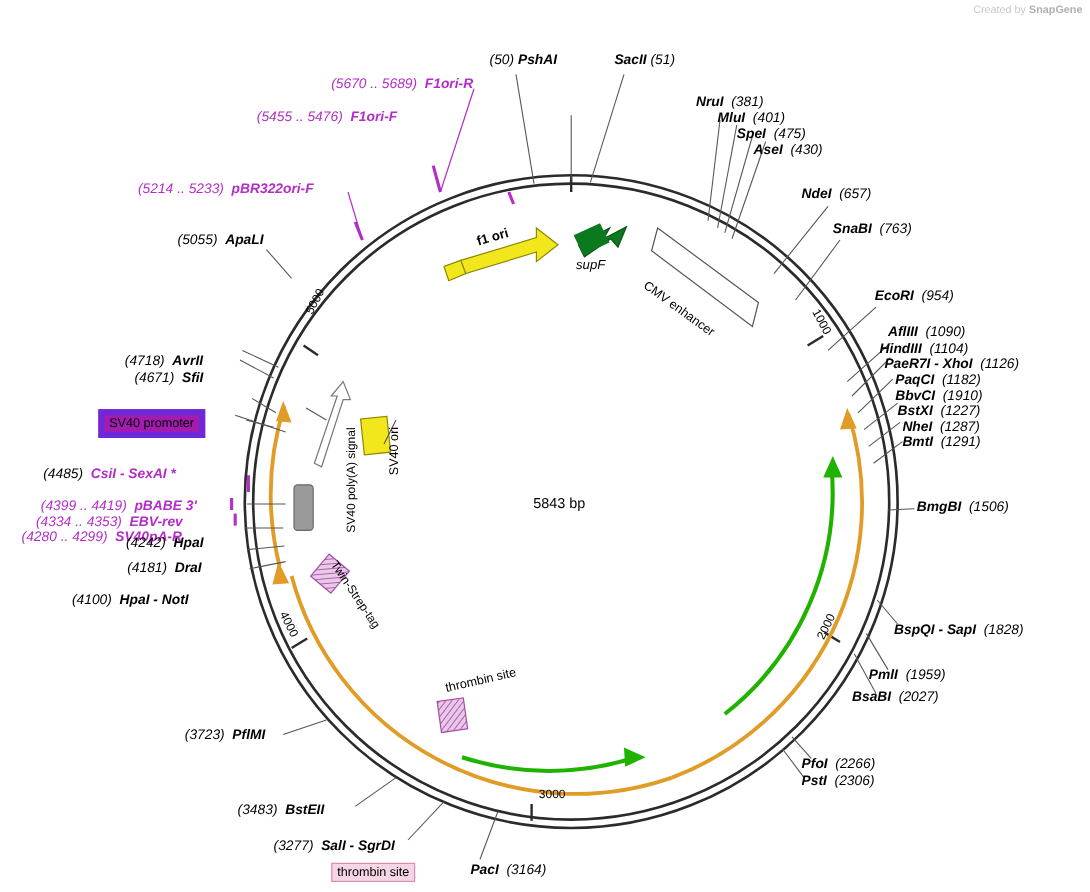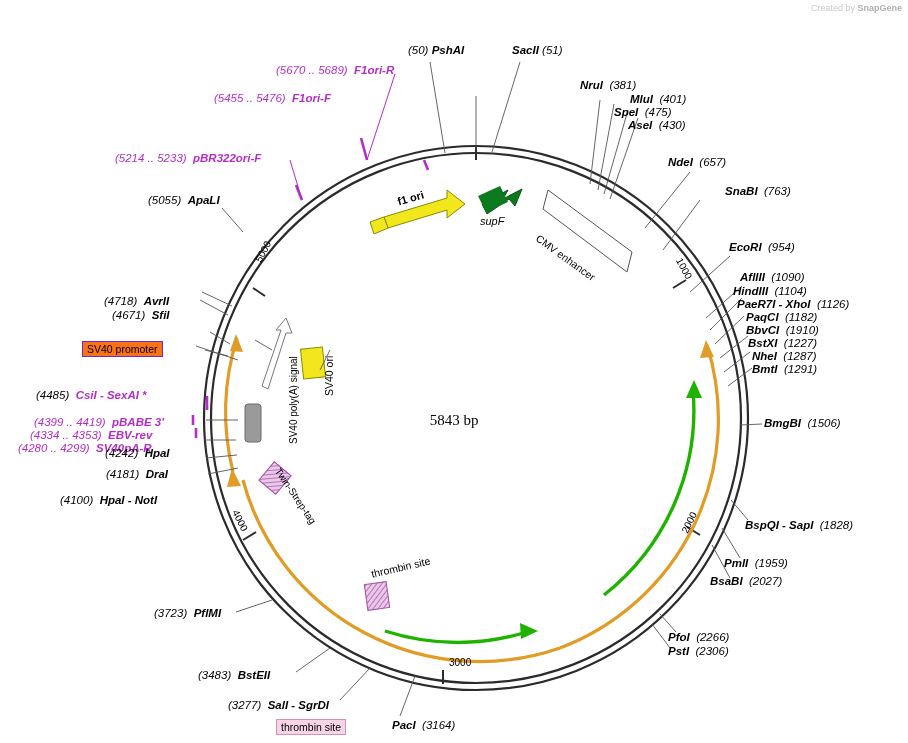--- a/index.html
+++ b/index.html
@@ -15,25 +15,25 @@
   .lbl .enz{font-weight:bold;}
   .purple{color:#b32ec6;}
   .purple .enz{font-weight:bold;}
   .credit{position:absolute;right:6px;top:3px;font-size:9px;color:#c8c8c8;}
   .credit b{color:#b0b0b0;font-weight:bold;}
   .center-title{
     position:absolute;text-align:center;width:620px;left:144px;top:396px;
     font-size:12.5px;font-weight:bold;color:#000;
   }
   .center-sub{
-    position:absolute;text-align:center;width:620px;left:144px;top:412px;
-    font-size:15px;color:#000;font-family:Liberation Serif, serif;
+    position:absolute;text-align:center;width:620px;left:156px;top:412px;
+    font-size:12px;color:#000;
   }
   .boxlbl{
-    position:absolute;font-size:10.5px;border:1px solid #6d28d9;background:#f97316;
+    position:absolute;font-size:10.5px;border:5px solid #6d28d9;background:#a21caf;
     padding:1px 4px;color:#000;
   }
   .boxlbl.pink{background:#f6d6e6;border:1px solid #d78fb5;}
   .rot{position:absolute;font-size:10px;color:#000;transform-origin:0 0;}
   .tick-num{position:absolute;font-size:10px;color:#000;}
 </style>
 </head>
 <body>
 
 <div id="stage">
@@ -195,33 +195,33 @@
   <div class="lbl purple" style="left:30px;top:429px;">
     <span>(4334 .. 4353)</span> &nbsp;<span class="enz">EBV-rev</span>
   </div>
   <div class="lbl purple" style="left:18px;top:442px;">
     <span>(4280 .. 4299)</span> &nbsp;<span class="enz">SV40pA-R</span>
   </div>
 
   <div class="lbl" style="left:580px;top:79px;">
     <span class="enz">NruI</span> &nbsp;<span class="pos">(381)</span>
   </div>
-  <div class="lbl" style="left:598px;top:93px;margin-left:32px;">
+  <div class="lbl" style="left:598px;top:93px;">
     <span class="enz">MluI</span> &nbsp;<span class="pos">(401)</span>
   </div>
   <div class="lbl" style="left:614px;top:106px;">
     <span class="enz">SpeI</span> &nbsp;<span class="pos">(475)</span>
   </div>
   <div class="lbl" style="left:628px;top:119px;">
     <span class="enz">AseI</span> &nbsp;<span class="pos">(430)</span>
   </div>
   <div class="lbl" style="left:668px;top:156px;">
     <span class="enz">NdeI</span> &nbsp;<span class="pos">(657)</span>
   </div>
-  <div class="lbl" style="left:694px;top:185px;margin-left:31px;">
+  <div class="lbl" style="left:694px;top:185px;">
     <span class="enz">SnaBI</span> &nbsp;<span class="pos">(763)</span>
   </div>
   <div class="lbl" style="left:729px;top:241px;">
     <span class="enz">EcoRI</span> &nbsp;<span class="pos">(954)</span>
   </div>
   <div class="lbl" style="left:740px;top:271px;">
     <span class="enz">AflIII</span> &nbsp;<span class="pos">(1090)</span>
   </div>
   <div class="lbl" style="left:733px;top:285px;">
     <span class="enz">HindIII</span> &nbsp;<span class="pos">(1104)</span>

